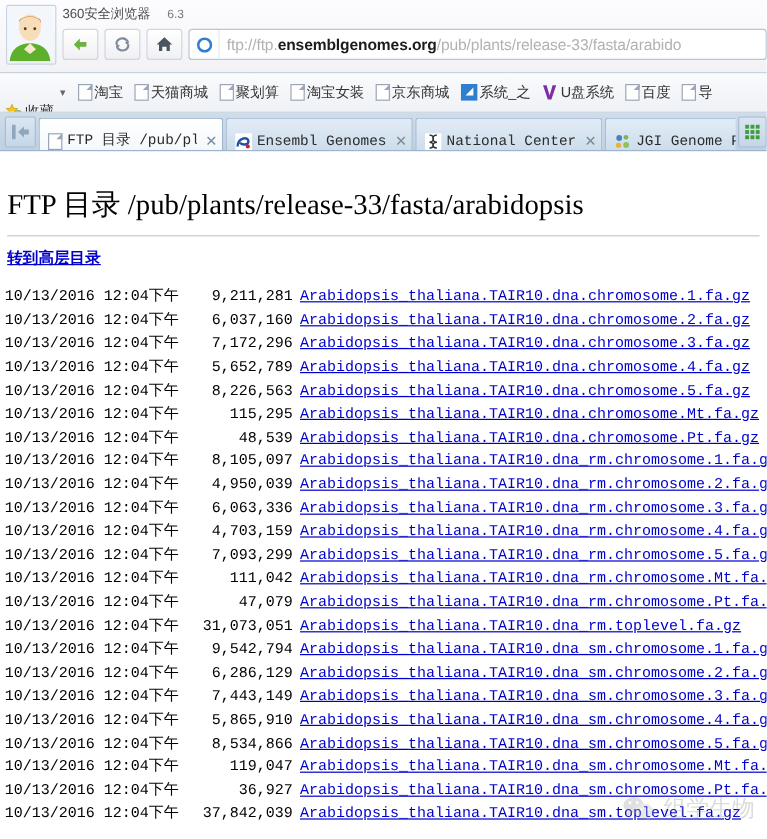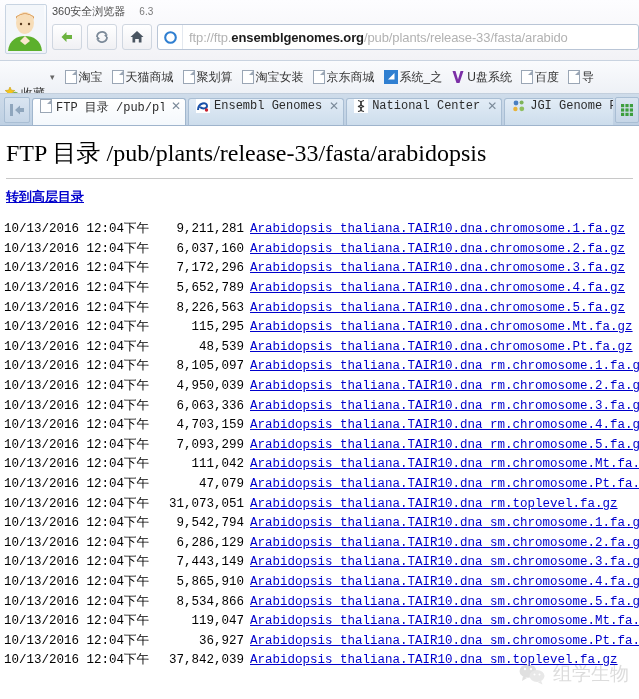--- a/index.html
+++ b/index.html
@@ -170,21 +170,21 @@
     background: linear-gradient(to bottom,#dae5f1,#c6d6e7);
     border: 1px solid #a9bed4;
     border-radius: 2px;
     display:flex;align-items:center;justify-content:center;
     flex: 0 0 auto;
     box-sizing: border-box;
   }
   .tab {
     height: 27px;
     display: flex;
-    align-items: flex-start;
+    align-items: flex-end;
     padding: 0 4px 0 7px;
     margin-right: 2px;
     border: 1px solid #a9bed4;
     border-bottom: none;
     border-radius: 3px 3px 0 0;
     background: linear-gradient(to bottom,#e2ecf6,#cdddec);
     font-size: 12px;
     color: #2b2b2b;
     box-sizing: border-box;
     flex: 0 0 auto;
@@ -216,21 +216,21 @@
     border-radius: 2px;
     display:flex;align-items:center;justify-content:center;
     flex: 0 0 auto;
     box-sizing: border-box;
   }
 
   
   .page {
     position: absolute;
     left: 0;
-    top: 127px;
+    top: 145px;
     width: 639px;
     bottom: 0;
     background: #ffffff;
     overflow: hidden;
   }
   .ftp-title {
     font-family: "Liberation Serif", serif;
     font-size: 24px;
     color: #000;
     margin: 12px 0 0 6px;

